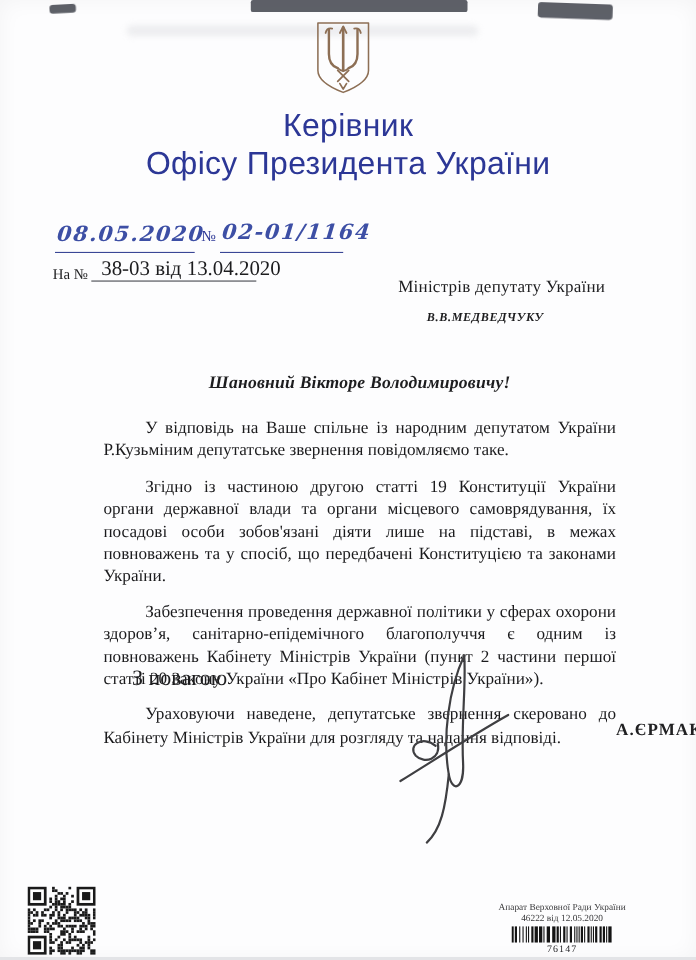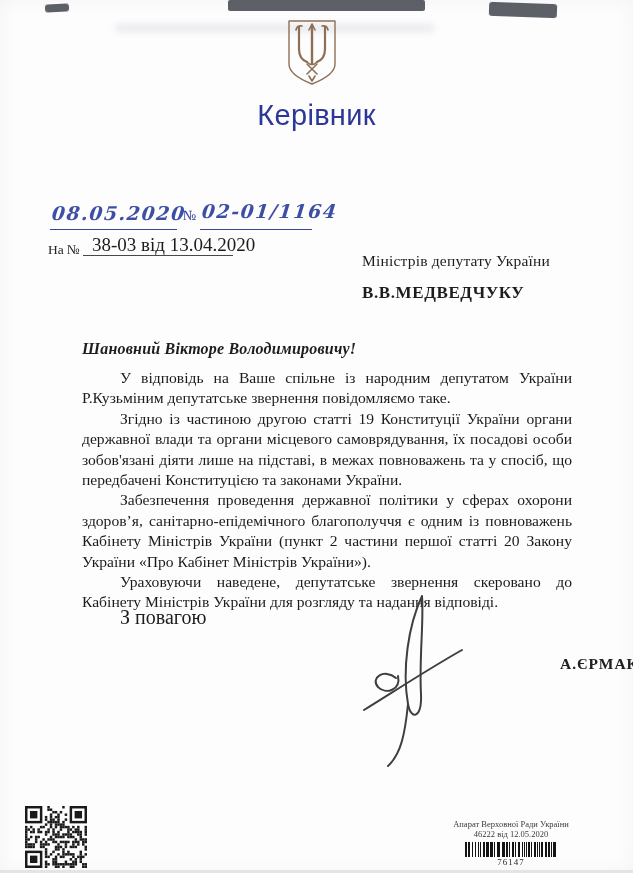--- a/index.html
+++ b/index.html
@@ -47,28 +47,28 @@
   .u-date { left: 0; top: 27px; width: 127px; }
   .u-num  { left: 150px; top: 27px; width: 112px; }
 
   .reply-row { position: absolute; left: 48px; top: 232px; width: 300px; height: 26px; }
   .reply-label { position: absolute; left: 0; top: 10px; font-size: 13.5px; color: #232325; }
   .reply-value { position: absolute; left: 44px; top: 2px; font-size: 19px; color: #1c1c1e; }
   .reply-underline { position: absolute; left: 35px; top: 23px; width: 150px; border-bottom: 1.2px solid #46484e; }
 
   .addressee { position: absolute; left: 362px; top: 252px; width: 230px; font-size: 15.5px; }
   .addressee .line1 { letter-spacing: .2px; }
-  .addressee .line2 { margin-top: 13px; font-weight: bold; font-size: 17px; letter-spacing: .6px; }
+  .addressee .line2 { margin-top: 13px; margin-left: 26px; font-weight: bold; font-size: 11px; letter-spacing: .6px; font-style: italic; }
 
   .salutation { position: absolute; left: 82px; top: 340px; width: 490px;
-    font-weight: bold; font-style: italic; font-size: 16px; letter-spacing: .2px; }
+    text-align: center; font-weight: bold; font-style: italic; font-size: 16px; letter-spacing: .2px; }
 
   .body-text { position: absolute; left: 82px; top: 368px; width: 490px;
     font-size: 15.6px; line-height: 20.4px; text-align: justify; color: #1b1b1d; }
-  .body-text p { text-indent: 38px; margin: 0; }
+  .body-text p { text-indent: 38px; margin: 12px; }
 
   .valediction { position: absolute; left: 120px; top: 606px; font-size: 20px; }
 
   .signature { position: absolute; left: 358px; top: 588px; width: 120px; height: 182px; }
 
   .signer { position: absolute; left: 516px; top: 655px; font-weight: bold; font-size: 15.5px; letter-spacing: 1px; color: #202022; margin-left: 44px; }
 
   .qr { position: absolute; left: 25px; top: 806px; width: 62px; height: 62px; }
 
   .stamp { position: absolute; right: 22px; top: 820px; width: 200px; text-align: center; font-size: 8.5px; line-height: 9.5px; color: #3a3a3c; }
@@ -99,20 +99,21 @@
         <path d="M44,12 Q43,7 38,8"></path>
         <path d="M23,44 Q28,49 33,44"></path>
         <path d="M23,46 L33,56 M33,46 L23,56"></path>
         <path d="M25,58 L28,63 L31,58"></path>
       </g>
     </svg>
   </div>
 
   <div class="header-title">
     <div>Керівник</div>
+    <div>Офісу Президента України</div>
   </div>
 
   <div class="ref-row">
     <span class="hand ref-date">08.05.2020</span>
     <span class="ref-no-sign">№</span>
     <span class="hand ref-num">02-01/1164</span>
     <span class="u-line u-date"></span>
     <span class="u-line u-num"></span>
   </div>
 

